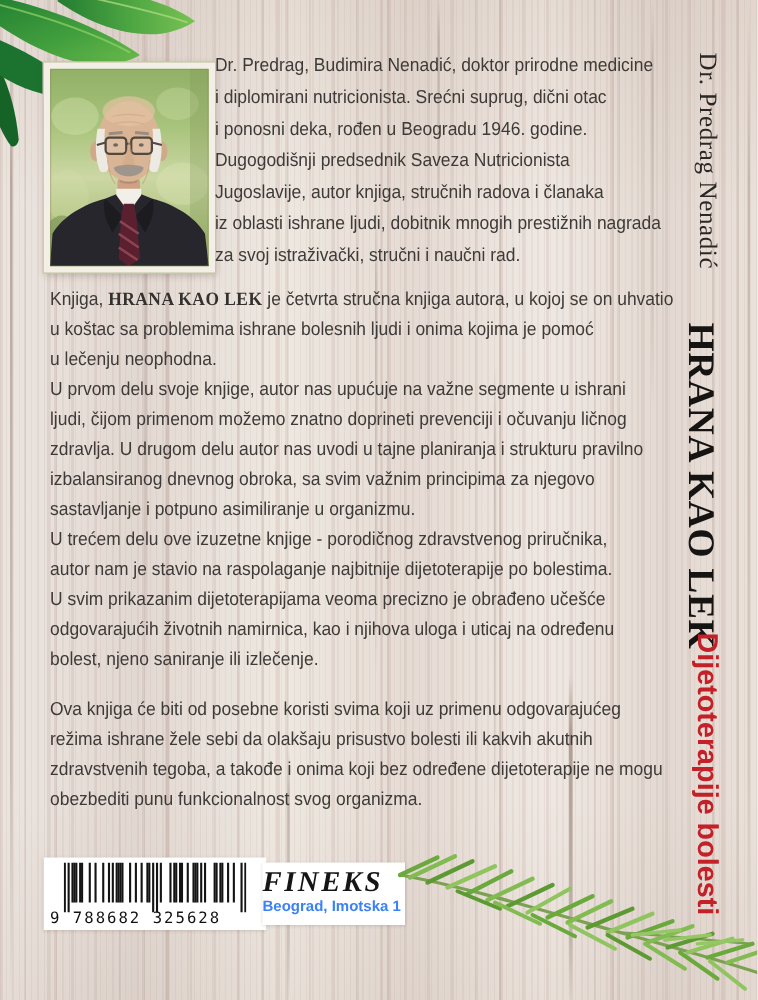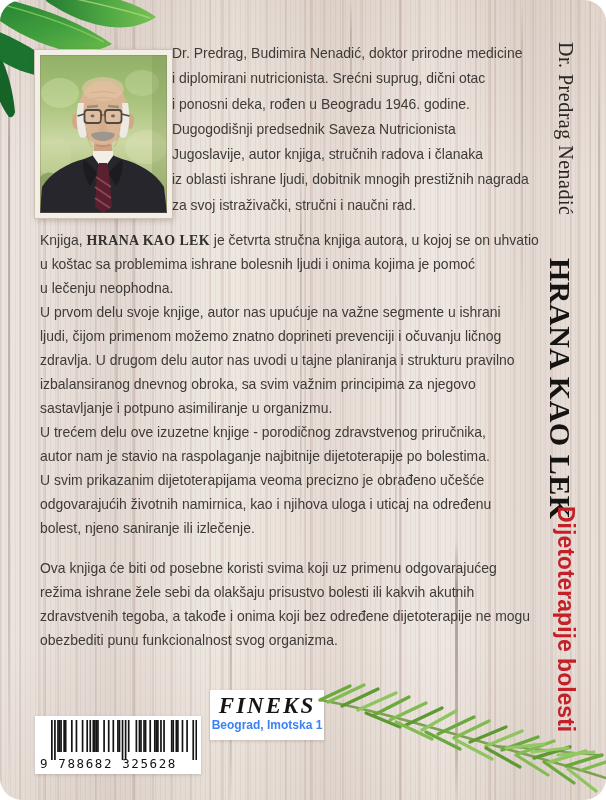--- a/index.html
+++ b/index.html
@@ -5,21 +5,20 @@
   html,body{margin:0;padding:0;}
   .page{
     position:relative; width:606px; height:800px; overflow:hidden;
     font-family:"Liberation Sans", sans-serif; color:#3e3a37;
     background-color:#e9e2dc;
     background-image:
       repeating-linear-gradient(90deg, rgba(125,95,82,.07) 0 1px, rgba(0,0,0,0) 1px 5px),
       repeating-linear-gradient(90deg, rgba(146,110,96,.12) 0 2px, rgba(0,0,0,0) 2px 19px),
       repeating-linear-gradient(90deg, rgba(0,0,0,0) 0 43px, rgba(171,134,124,.18) 43px 46px, rgba(0,0,0,0) 46px 89px),
       linear-gradient(90deg,#ece5df 0%,#e2d8d2 18%,#eee8e1 37%,#e5dbd4 55%,#efe8e2 72%,#e3d9d2 88%,#eae1da 100%);
-    border-radius: 22px;
   }
   .page::before{
     content:""; position:absolute; inset:0;
     background:linear-gradient(180deg, rgba(150,118,98,.10), rgba(0,0,0,0) 170px, rgba(0,0,0,0) 640px, rgba(140,108,92,.07));
     pointer-events:none;
   }
   .crack{position:absolute; width:2px; pointer-events:none;
     background:linear-gradient(180deg, rgba(0,0,0,0), rgba(97,70,58,.42) 18%, rgba(97,70,58,.25) 78%, rgba(0,0,0,0));}
   .c1{left:8px; top:0; height:800px; opacity:.9;}
   .c2{left:116px; top:0; height:560px; opacity:.55;}
@@ -48,27 +47,27 @@
   .p1{top:228px;}
   .p2{top:300px;}
   .p3{top:556px;}
   .serif-title{font-family:"Liberation Serif", serif; font-weight:600; letter-spacing:.4px; color:#33302d;}
 
   .spine-text{position:absolute; writing-mode:vertical-rl; white-space:nowrap;}
   .spine-author{top:42px; left:554px; font-family:"Liberation Serif", serif; font-size:20px; color:#2b2724; letter-spacing:.5px;}
   .spine-title{top:258px; left:543px; font-family:"Liberation Serif", serif; font-weight:700; font-size:30px; color:#161413; letter-spacing:.5px;}
   .spine-subtitle{top:506px; left:552px; font-weight:700; font-size:23px; color:#c32127; letter-spacing:0;}
 
-  .barcode-box{position:absolute; left:35px; top:716px; width:166px; height:58px; background:#fff; box-shadow:0 1px 3px rgba(60,40,30,.2);}
+  .barcode-box{position:absolute; left:35px; top:686px; width:166px; height:58px; background:#fff; box-shadow:0 1px 3px rgba(60,40,30,.2);padding-left:12px;}
   .barcode-box svg{position:absolute; left:16px; top:4px; fill:#141414;}
   .barcode-digits{position:absolute; left:5px; bottom:3px; font-family:"DejaVu Sans Mono", monospace;
     font-size:12.5px; letter-spacing:1.6px; color:#111; background:transparent;}
 
   .publisher-box{position:absolute; left:210px; top:690px; width:114px; height:50px; background:#fff;
-    text-align:center; box-shadow:0 1px 3px rgba(60,40,30,.2);}
+    box-shadow:0 1px 3px rgba(60,40,30,.2);}
   .publisher-name{font-family:"Liberation Serif", serif; font-weight:700; font-style:italic;
     font-size:23px; letter-spacing:2px; color:#151515; margin-top:3px;}
   .publisher-address{font-size:12px; font-weight:700; color:#3b82f6; margin-top:-1px;}
 
   .leaves{position:absolute; left:0; top:0; pointer-events:none;}
   .rosemary{position:absolute; left:306px; top:682px; pointer-events:none;}
 </style>
 </head>
 <body>
 

